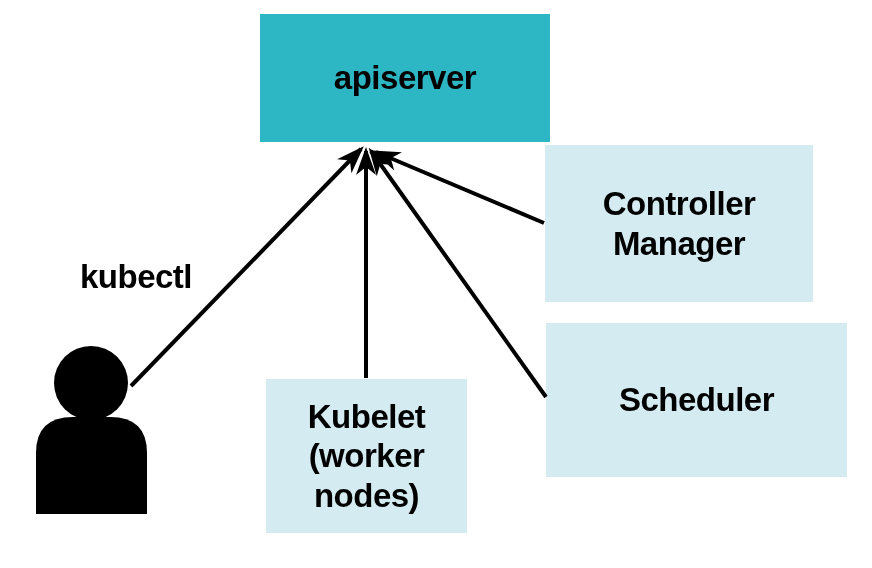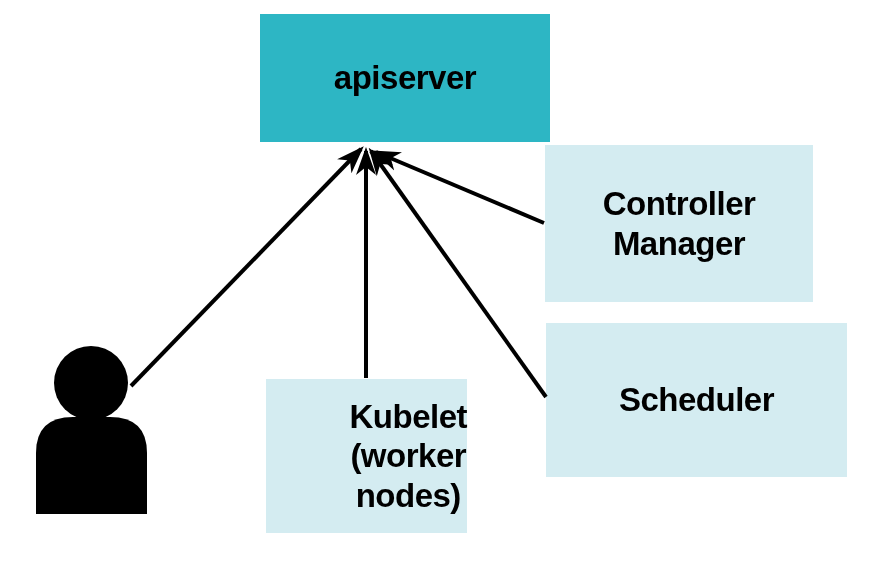--- a/index.html
+++ b/index.html
@@ -24,21 +24,21 @@
     white-space: pre-line;
     color: var(--text-color, #000000);
     z-index: 1;
   }
   .node.primary   { background: var(--primary-fill, #2DB6C4); }
   .node.secondary { background: var(--secondary-fill, #D4ECF1); }
 
   #node-apiserver          { left: 220px; top: 14px;  width: 290px; height: 128px; margin-left: 40px; }
   #node-controller-manager { left: 545px; top: 145px; width: 268px; height: 157px; }
   #node-scheduler          { left: 546px; top: 323px; width: 301px; height: 154px; }
-  #node-kubelet            { left: 266px; top: 379px; width: 201px; height: 154px; justify-content: flex-end; }
+  #node-kubelet            { left: 266px; top: 379px; width: 201px; height: 154px; }
 
   .free-label {
     position: absolute;
     left: 60px;
     top: 258px;
     width: 152px;
     text-align: center;
     font-weight: bold;
     font-size: 33px;
     letter-spacing: -0.5px;
@@ -94,14 +94,15 @@
   <div class="node secondary" id="node-scheduler">
     <span>Scheduler</span>
   </div>
 
   <div class="node secondary" id="node-kubelet">
     <span>Kubelet
 (worker
 nodes)</span>
   </div>
 
+  <div class="free-label">kubectl</div>
 
 </div>
 
 </body></html>

